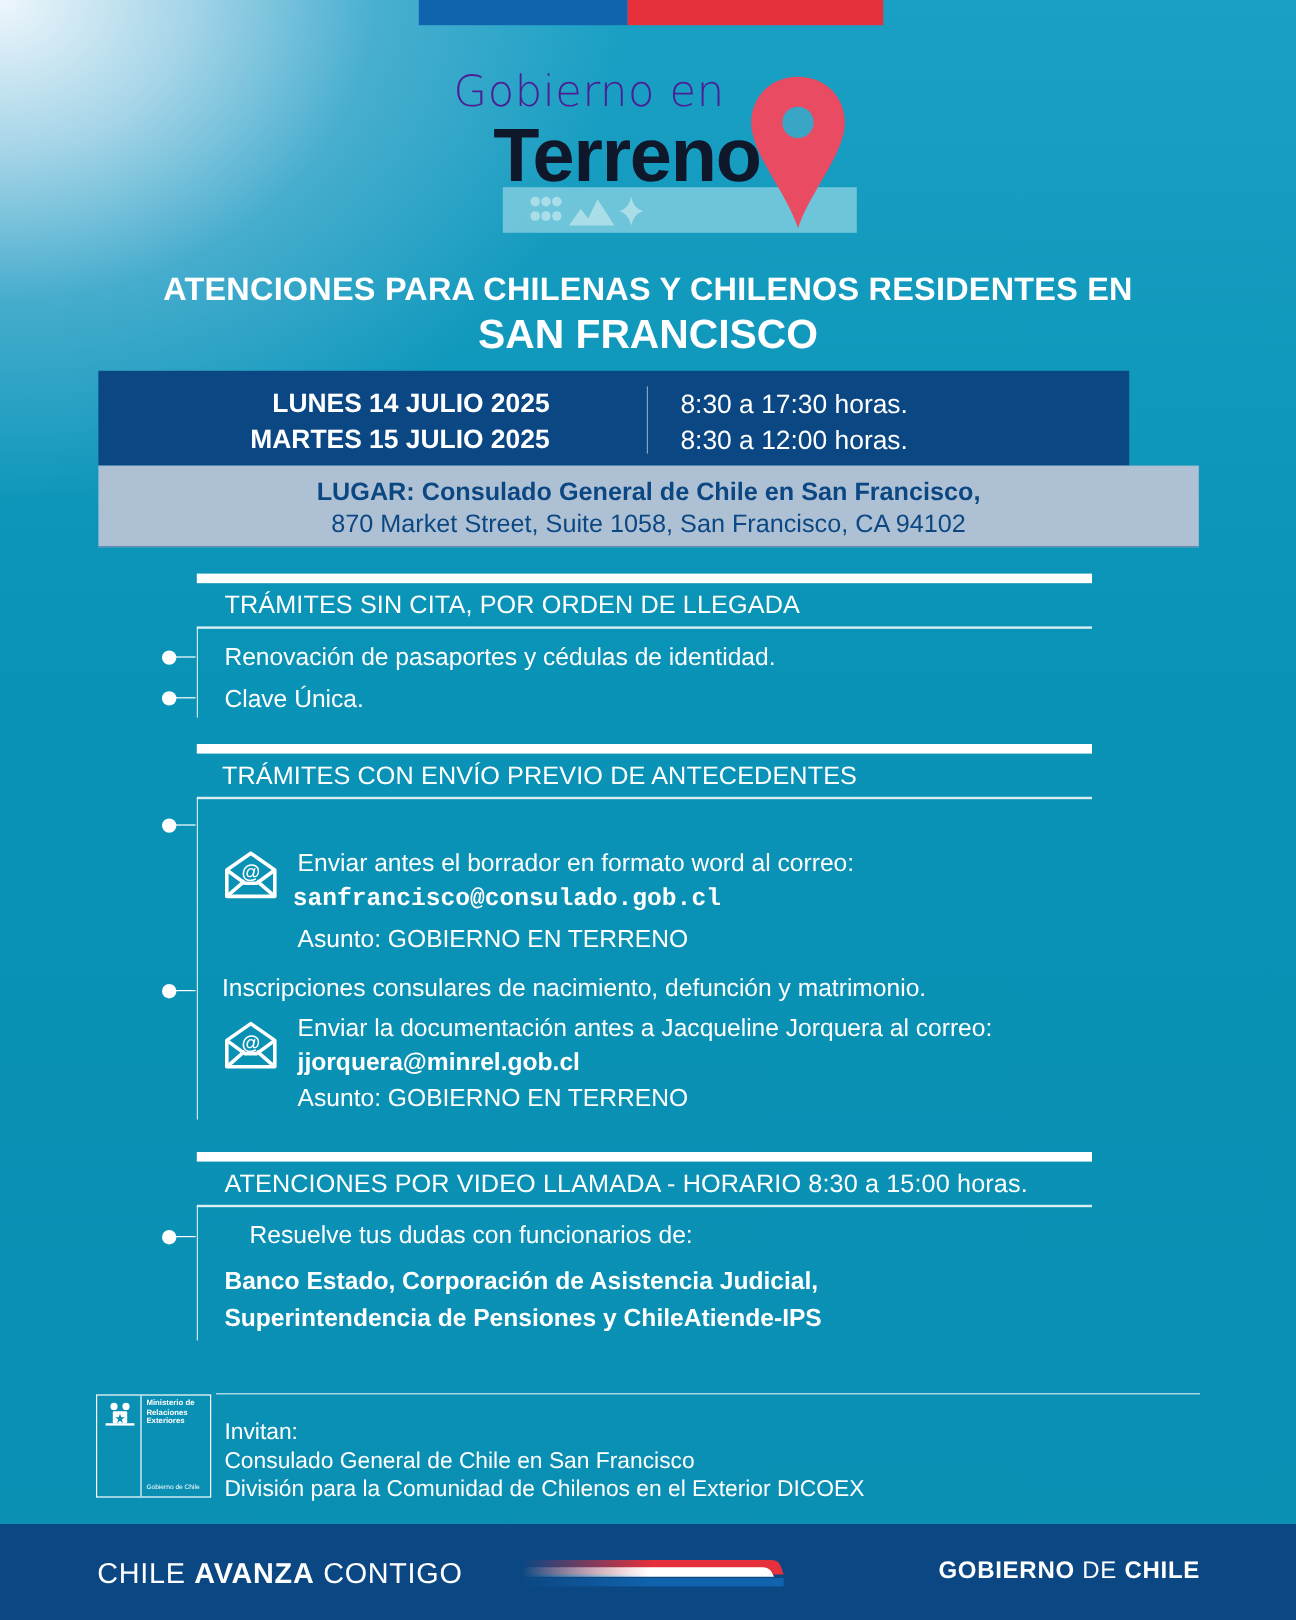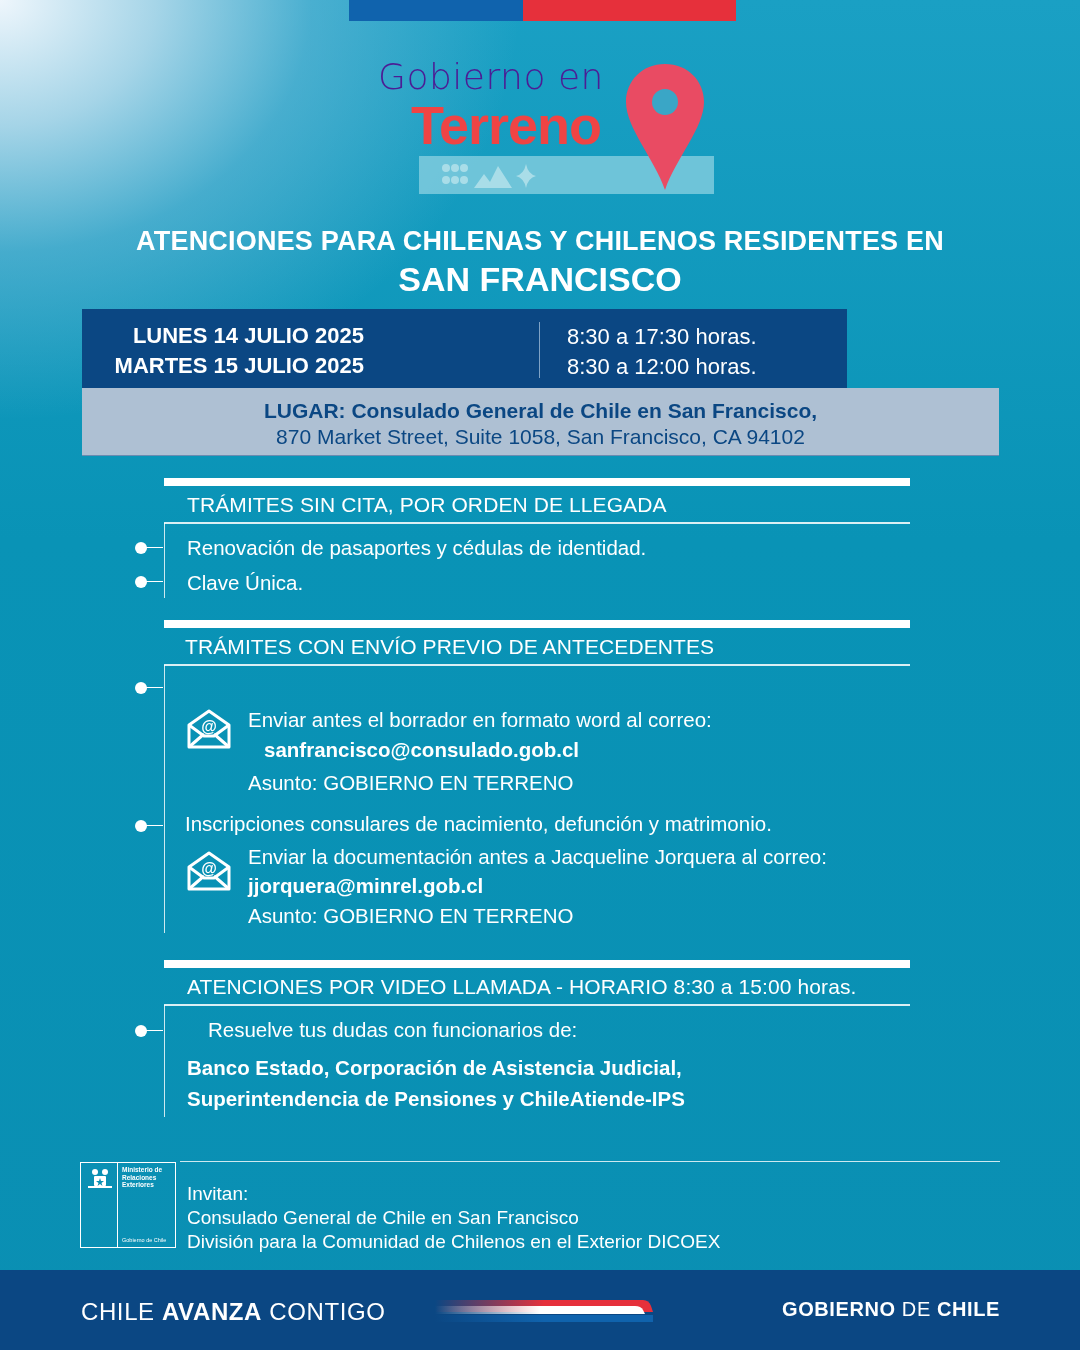--- a/index.html
+++ b/index.html
@@ -11,30 +11,30 @@
     background:
       radial-gradient(ellipse 520px 420px at 0px 0px, rgba(238,246,252,1) 0%, rgba(190,222,238,0.85) 30%, rgba(120,190,220,0.5) 60%, rgba(20,150,190,0) 100%),
       linear-gradient(180deg, #1aa0c4 0%, #0993b6 40%, #0a8fb3 100%);
   }
   .flagbar { position:absolute; top:0; left:349px; width:387px; height:21px; display:flex; }
   .flagbar .blue { width:174px; background:#1063ad; }
   .flagbar .red { flex:1; background:#e6303b; }
 
   .logo { position:absolute; left:378px; top:56px; width:340px; height:142px; }
   .logo .g1 { position:absolute; left:0; top:0; font-size:36px; font-weight:300; color:#4c1d95; letter-spacing:0.5px; font-family:"DejaVu Sans", sans-serif; font-weight:200;}
-  .logo .g2 { position:absolute; left:33px; top:38px; font-size:54px; font-weight:bold; color:#ef4444; letter-spacing:-1px; }
+  .logo .g2 { position:absolute; left:33px; top:38px; font-size:63px; font-weight:bold; color:#0f172a; letter-spacing:-1px; }
   .logo .strip { position:absolute; left:41px; top:100px; width:295px; height:38px; background:rgba(140,210,225,0.75); }
   .logo svg.pin { position:absolute; left:244px; top:6px; }
   .logo svg.deco { position:absolute; left:62px; top:104px; }
 
   .headline { position:absolute; left:0; width:1080px; text-align:center; font-weight:bold; }
   .headline.l1 { top:226px; font-size:27px; letter-spacing:0.2px; }
   .headline.l2 { top:260px; font-size:34px; }
 
-  .datebox { position:absolute; left:82px; top:309px; width:765px; height:79px; background:#0b4783; }
+  .datebox { position:absolute; left:82px; top:309px; width:859px; height:79px; background:#0b4783; }
   .datebox .dates { position:absolute; right:483px; top:12px; text-align:right; font-weight:bold; font-size:22px; line-height:30px; }
   .datebox .sep { position:absolute; left:457px; top:13px; width:1px; height:56px; background:#7fa3c6; }
   .datebox .hours { position:absolute; left:485px; top:13px; font-size:22px; line-height:30px; }
   .placebox { position:absolute; left:82px; top:388px; width:917px; height:68px; background:#aec0d3; color:#0b4783; text-align:center; border-bottom:1px solid #6a8bb0;}
   .placebox .p1 { margin-top:10px; font-weight:bold; font-size:21px; line-height:26px; }
   .placebox .p2 { font-size:21px; line-height:26px; }
 
   .section { position:absolute; left:164px; width:746px; }
   .section .topbar { height:8px; background:#fff; }
   .section .title { font-size:21px; font-weight:normal; padding-left:23px; height:34px; line-height:34px; margin-top:2px; letter-spacing:0.1px;}
@@ -140,21 +140,21 @@
     </div>
   <svg class="mail-icon" style="left:22px; top:88px;" width="46" height="42" viewBox="0 0 46 42">
     <g fill="none" stroke="#fff" stroke-width="3" stroke-linejoin="round">
       <path d="M3 17 L23 3 L43 17 L43 39 L3 39 Z"></path>
       <path d="M3 39 L18 26 M43 39 L28 26"></path>
       <path d="M3 17 L18 28 L28 28 L43 17"></path>
     </g>
     <text x="23" y="24" text-anchor="middle" fill="#fff" font-size="16" font-weight="bold" font-family="Liberation Sans, sans-serif">@</text>
   </svg>
   <div class="item" style="left:84px; top:87px;">Enviar antes el borrador en formato word al correo:</div>
-  <div class="item bold" style="left:100px; top:117px;">sanfrancisco@consulado.gob.cl</div>
+  <div class="item bold" style="left:80px; top:117px;font-family:Liberation Mono, monospace;">sanfrancisco@consulado.gob.cl</div>
   <div class="item" style="left:84px; top:150px;">
     <span>Asunto: </span><span>GOBIERNO EN TERRENO</span>
   </div>
 
   <div class="bullet" style="top:200px;">
       <div class="dot"></div>
       <div class="stem"></div>
     </div>
   <div class="item" style="left:21px; top:191px;">Inscripciones consulares de nacimiento, defunción y matrimonio.</div>
   <svg class="mail-icon" style="left:22px; top:230px;" width="46" height="42" viewBox="0 0 46 42">

